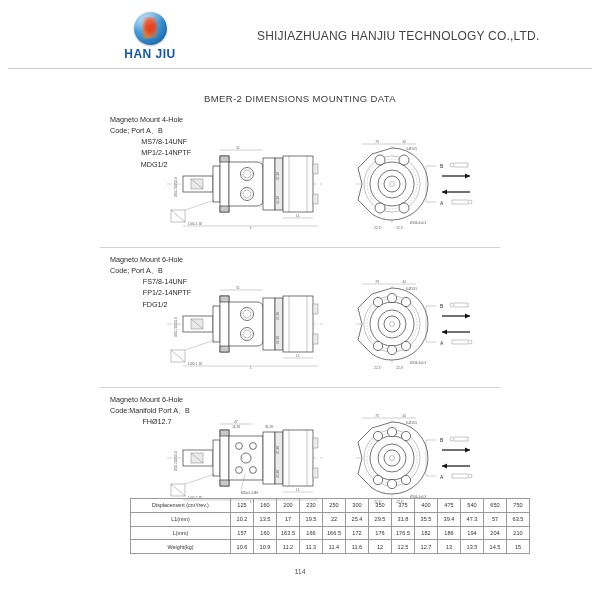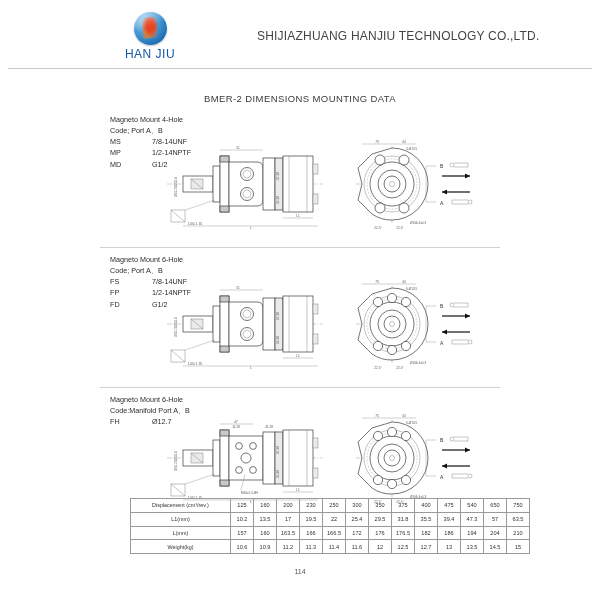--- a/index.html
+++ b/index.html
@@ -39,21 +39,21 @@
     background:
       radial-gradient(ellipse at 50% 40%, #e8441f 0%, #e8441f 32%, rgba(232,68,31,0) 70%),
       radial-gradient(ellipse at 30% 75%, #f07c22 0%, rgba(240,124,34,0) 65%);
     transform:rotate(-8deg);
   }
   .globe:after{
     content:"";position:absolute;inset:0;border-radius:50%;
     background:linear-gradient(160deg, rgba(255,255,255,.55) 0%, rgba(255,255,255,0) 45%);
   }
   .logo-text{
-    font-weight:normal;font-size:12px;color:#1558a8;
+    font-weight:bold;font-size:12px;color:#1558a8;
     letter-spacing:.5px;margin-top:2px;
   }
   .company{
     margin-left:52px;text-align:center;line-height:1.35;
   }
   .company .cn{font-size:11px;color:#333;letter-spacing:1px;}
   .company .en{font-size:12px;color:#444;letter-spacing:.2px;}
 
   .hr-top{height:1px;background:#c9c9c9;margin:4px 8px 0 8px;}
 
@@ -66,21 +66,21 @@
   .section{
     position:relative;
     margin-top:10px;
     height:140px;
   }
   .sec-labels{
     position:absolute;left:110px;top:0;
     font-size:7.2px;line-height:1.55;color:#2b2b2b;
     white-space:nowrap;
   }
-  .sec-labels .row{display:flex;}
+  .sec-labels .row{display:flex;text-align:right;}
   .sec-labels .code{width:42px;display:inline-block;}
   .sec-divider{
     position:absolute;left:100px;right:100px;bottom:-2px;
     height:1px;background:#d2d2d2;
   }
 
   .drawing{
     position:absolute;
     top:6px;
   }

